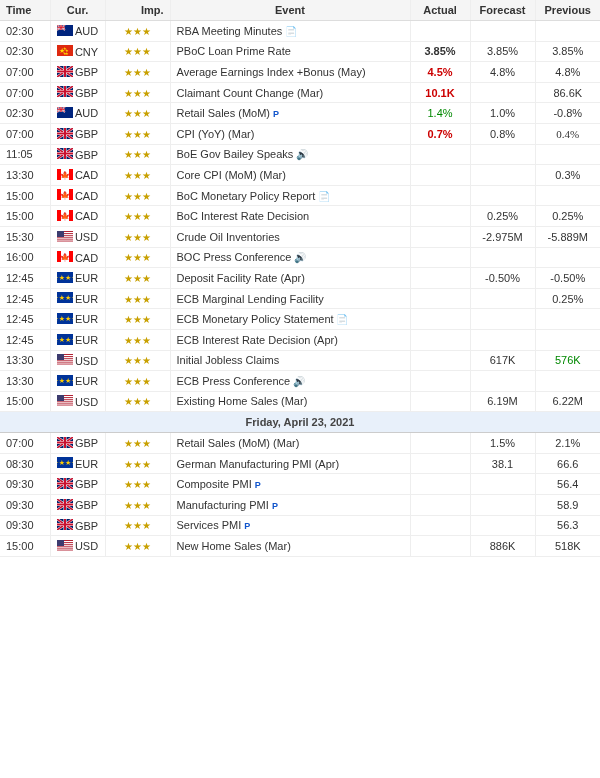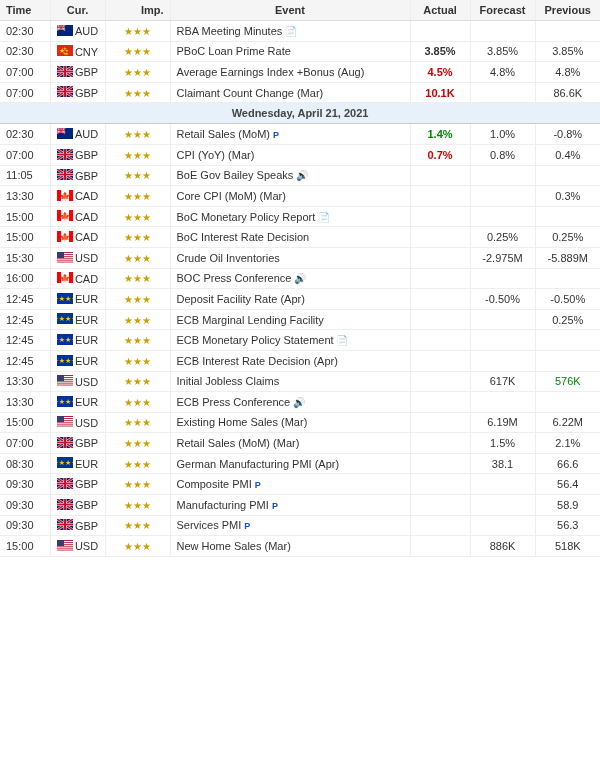--- a/index.html
+++ b/index.html
@@ -100,21 +100,21 @@
               <line x1="0" y1="0" x2="16" y2="11" stroke="#fff" stroke-width="2.5"></line>
               <line x1="16" y1="0" x2="0" y2="11" stroke="#fff" stroke-width="2.5"></line>
               <line x1="0" y1="0" x2="16" y2="11" stroke="#C8102E" stroke-width="1.5"></line>
               <line x1="16" y1="0" x2="0" y2="11" stroke="#C8102E" stroke-width="1.5"></line>
               <rect x="6.5" y="0" width="3" height="11" fill="#fff"></rect>
               <rect x="0" y="4" width="16" height="3" fill="#fff"></rect>
               <rect x="7" y="0" width="2" height="11" fill="#C8102E"></rect>
               <rect x="0" y="4.5" width="16" height="2" fill="#C8102E"></rect>
             </svg></span><span style="vertical-align:middle;">GBP</span></td>
         <td class="imp-col"><span style="color:#c8a000;font-size:10px;">★</span><span style="color:#c8a000;font-size:10px;">★</span><span style="color:#c8a000;font-size:10px;">★</span></td>
-        <td class="event-col"><span>Average Earnings Index +Bonus (Aug)</span></td>
+        <td class="event-col"><span>Average Earnings Index +Bonus (May)</span></td>
         <td class="actual-col"><span style="font-weight:bold;color:#cc0000;">4.5%</span></td>
         <td class="forecast-col"><span>4.8%</span></td>
         <td class="previous-col"><span style="color:#333;">4.8%</span></td>
       </tr>
       <tr>
         <td class="time-col">07:00</td>
         <td class="cur-col"><span style="display:inline-block;vertical-align:middle;margin-right:2px;"><svg width="16" height="11" viewBox="0 0 16 11">
               <rect width="16" height="11" fill="#012169"></rect>
               <line x1="0" y1="0" x2="16" y2="11" stroke="#fff" stroke-width="2.5"></line>
               <line x1="16" y1="0" x2="0" y2="11" stroke="#fff" stroke-width="2.5"></line>
@@ -123,62 +123,59 @@
               <rect x="6.5" y="0" width="3" height="11" fill="#fff"></rect>
               <rect x="0" y="4" width="16" height="3" fill="#fff"></rect>
               <rect x="7" y="0" width="2" height="11" fill="#C8102E"></rect>
               <rect x="0" y="4.5" width="16" height="2" fill="#C8102E"></rect>
             </svg></span><span style="vertical-align:middle;">GBP</span></td>
         <td class="imp-col"><span style="color:#c8a000;font-size:10px;">★</span><span style="color:#c8a000;font-size:10px;">★</span><span style="color:#c8a000;font-size:10px;">★</span></td>
         <td class="event-col"><span>Claimant Count Change (Mar)</span></td>
         <td class="actual-col"><span style="font-weight:bold;color:#cc0000;">10.1K</span></td>
         <td class="forecast-col"><span></span></td>
         <td class="previous-col"><span style="color:#333;">86.6K</span></td>
-      </tr>
-      <tr class="section-header">
-        <td colspan="7">Wednesday, April 21, 2021</td>
       </tr>
       <tr>
         <td class="time-col">02:30</td>
         <td class="cur-col"><span style="display:inline-block;vertical-align:middle;margin-right:2px;"><svg width="16" height="11" viewBox="0 0 16 11">
               <rect width="16" height="11" fill="#00247D"></rect>
               <rect width="8" height="5" fill="#00247D"></rect>
               <line x1="0" y1="0" x2="8" y2="5" stroke="#fff" stroke-width="1.5"></line>
               <line x1="8" y1="0" x2="0" y2="5" stroke="#fff" stroke-width="1.5"></line>
               <line x1="0" y1="0" x2="8" y2="5" stroke="#CF142B" stroke-width="0.8"></line>
               <line x1="8" y1="0" x2="0" y2="5" stroke="#CF142B" stroke-width="0.8"></line>
               <rect x="3" y="0" width="2" height="5" fill="#fff"></rect>
               <rect x="0" y="2" width="8" height="1.5" fill="#fff"></rect>
               <rect x="3.3" y="0" width="1.4" height="5" fill="#CF142B"></rect>
               <rect x="0" y="2.2" width="8" height="0.9" fill="#CF142B"></rect>
             </svg></span><span style="vertical-align:middle;">AUD</span></td>
         <td class="imp-col"><span style="color:#c8a000;font-size:10px;">★</span><span style="color:#c8a000;font-size:10px;">★</span><span style="color:#c8a000;font-size:10px;">★</span></td>
         <td class="event-col"><span>Retail Sales (MoM)</span> <span style="color:#1155cc;font-size:9px;font-weight:bold;">P</span></td>
-        <td class="actual-col"><span style="font-weight:bold;color:#008800;">1.4%</span></td>
+        <td class="actual-col"><span style="font-weight:normal;color:#008800;">1.4%</span></td>
         <td class="forecast-col"><span>1.0%</span></td>
         <td class="previous-col"><span style="color:#333;">-0.8%</span></td>
       </tr>
       <tr>
         <td class="time-col">07:00</td>
         <td class="cur-col"><span style="display:inline-block;vertical-align:middle;margin-right:2px;"><svg width="16" height="11" viewBox="0 0 16 11">
               <rect width="16" height="11" fill="#012169"></rect>
               <line x1="0" y1="0" x2="16" y2="11" stroke="#fff" stroke-width="2.5"></line>
               <line x1="16" y1="0" x2="0" y2="11" stroke="#fff" stroke-width="2.5"></line>
               <line x1="0" y1="0" x2="16" y2="11" stroke="#C8102E" stroke-width="1.5"></line>
               <line x1="16" y1="0" x2="0" y2="11" stroke="#C8102E" stroke-width="1.5"></line>
               <rect x="6.5" y="0" width="3" height="11" fill="#fff"></rect>
               <rect x="0" y="4" width="16" height="3" fill="#fff"></rect>
               <rect x="7" y="0" width="2" height="11" fill="#C8102E"></rect>
               <rect x="0" y="4.5" width="16" height="2" fill="#C8102E"></rect>
             </svg></span><span style="vertical-align:middle;">GBP</span></td>
         <td class="imp-col"><span style="color:#c8a000;font-size:10px;">★</span><span style="color:#c8a000;font-size:10px;">★</span><span style="color:#c8a000;font-size:10px;">★</span></td>
         <td class="event-col"><span>CPI (YoY) (Mar)</span></td>
         <td class="actual-col"><span style="font-weight:bold;color:#cc0000;">0.7%</span></td>
         <td class="forecast-col"><span>0.8%</span></td>
-        <td class="previous-col"><span style="color:#333;">0.4%</span></td>
+        <td class="previous-col"><span style="color:#333;font-family:Liberation Serif, serif;">0.4%</span></td>
       </tr>
       <tr>
         <td class="time-col">11:05</td>
         <td class="cur-col"><span style="display:inline-block;vertical-align:middle;margin-right:2px;"><svg width="16" height="11" viewBox="0 0 16 11">
               <rect width="16" height="11" fill="#012169"></rect>
               <line x1="0" y1="0" x2="16" y2="11" stroke="#fff" stroke-width="2.5"></line>
               <line x1="16" y1="0" x2="0" y2="11" stroke="#fff" stroke-width="2.5"></line>
               <line x1="0" y1="0" x2="16" y2="11" stroke="#C8102E" stroke-width="1.5"></line>
               <line x1="16" y1="0" x2="0" y2="11" stroke="#C8102E" stroke-width="1.5"></line>
               <rect x="6.5" y="0" width="3" height="11" fill="#fff"></rect>
@@ -352,20 +349,23 @@
               <rect y="7.3" width="16" height="1.1" fill="#fff"></rect>
               <rect y="9.4" width="16" height="1.1" fill="#fff"></rect>
               <rect width="7" height="6" fill="#3C3B6E"></rect>
             </svg></span><span style="vertical-align:middle;">USD</span></td>
         <td class="imp-col"><span style="color:#c8a000;font-size:10px;">★</span><span style="color:#c8a000;font-size:10px;">★</span><span style="color:#c8a000;font-size:10px;">★</span></td>
         <td class="event-col"><span>Existing Home Sales (Mar)</span></td>
         <td class="actual-col"></td>
         <td class="forecast-col"><span>6.19M</span></td>
         <td class="previous-col"><span style="color:#333;">6.22M</span></td>
       </tr>
+      <tr class="section-header">
+        <td colspan="7">Friday, April 23, 2021</td>
+      </tr>
       <tr>
         <td class="time-col">07:00</td>
         <td class="cur-col"><span style="display:inline-block;vertical-align:middle;margin-right:2px;"><svg width="16" height="11" viewBox="0 0 16 11">
               <rect width="16" height="11" fill="#012169"></rect>
               <line x1="0" y1="0" x2="16" y2="11" stroke="#fff" stroke-width="2.5"></line>
               <line x1="16" y1="0" x2="0" y2="11" stroke="#fff" stroke-width="2.5"></line>
               <line x1="0" y1="0" x2="16" y2="11" stroke="#C8102E" stroke-width="1.5"></line>
               <line x1="16" y1="0" x2="0" y2="11" stroke="#C8102E" stroke-width="1.5"></line>
               <rect x="6.5" y="0" width="3" height="11" fill="#fff"></rect>
               <rect x="0" y="4" width="16" height="3" fill="#fff"></rect>

